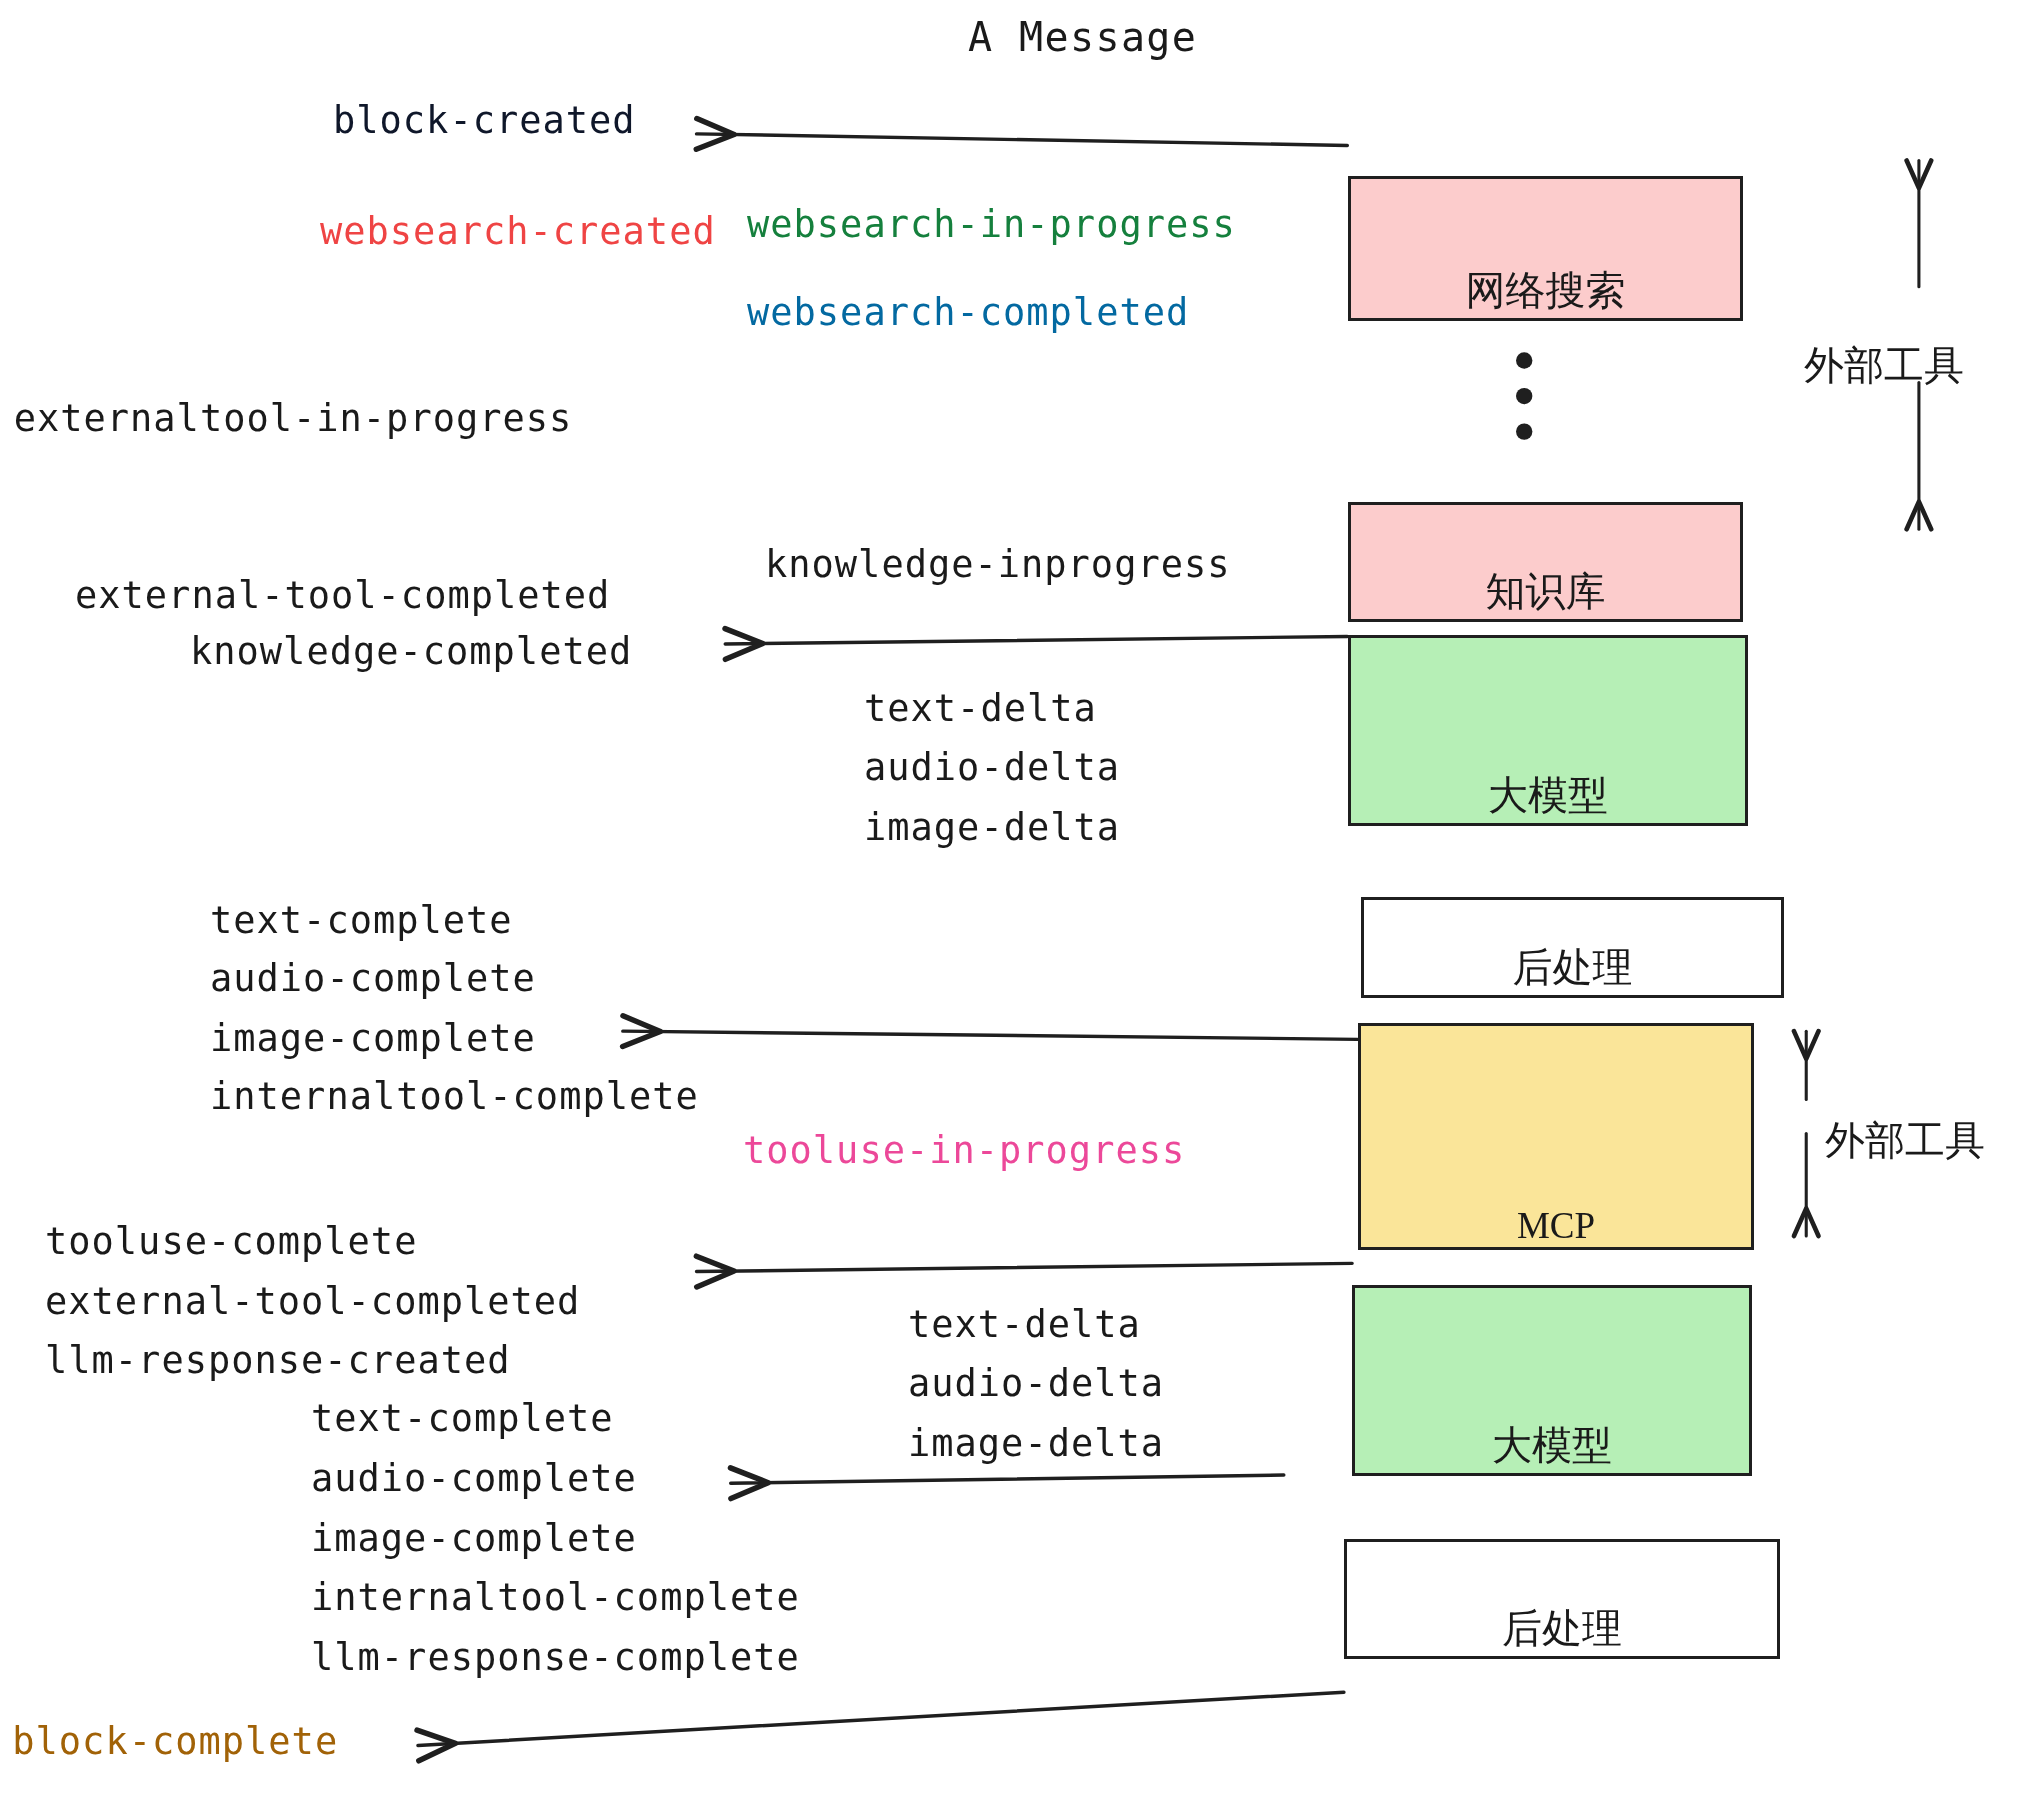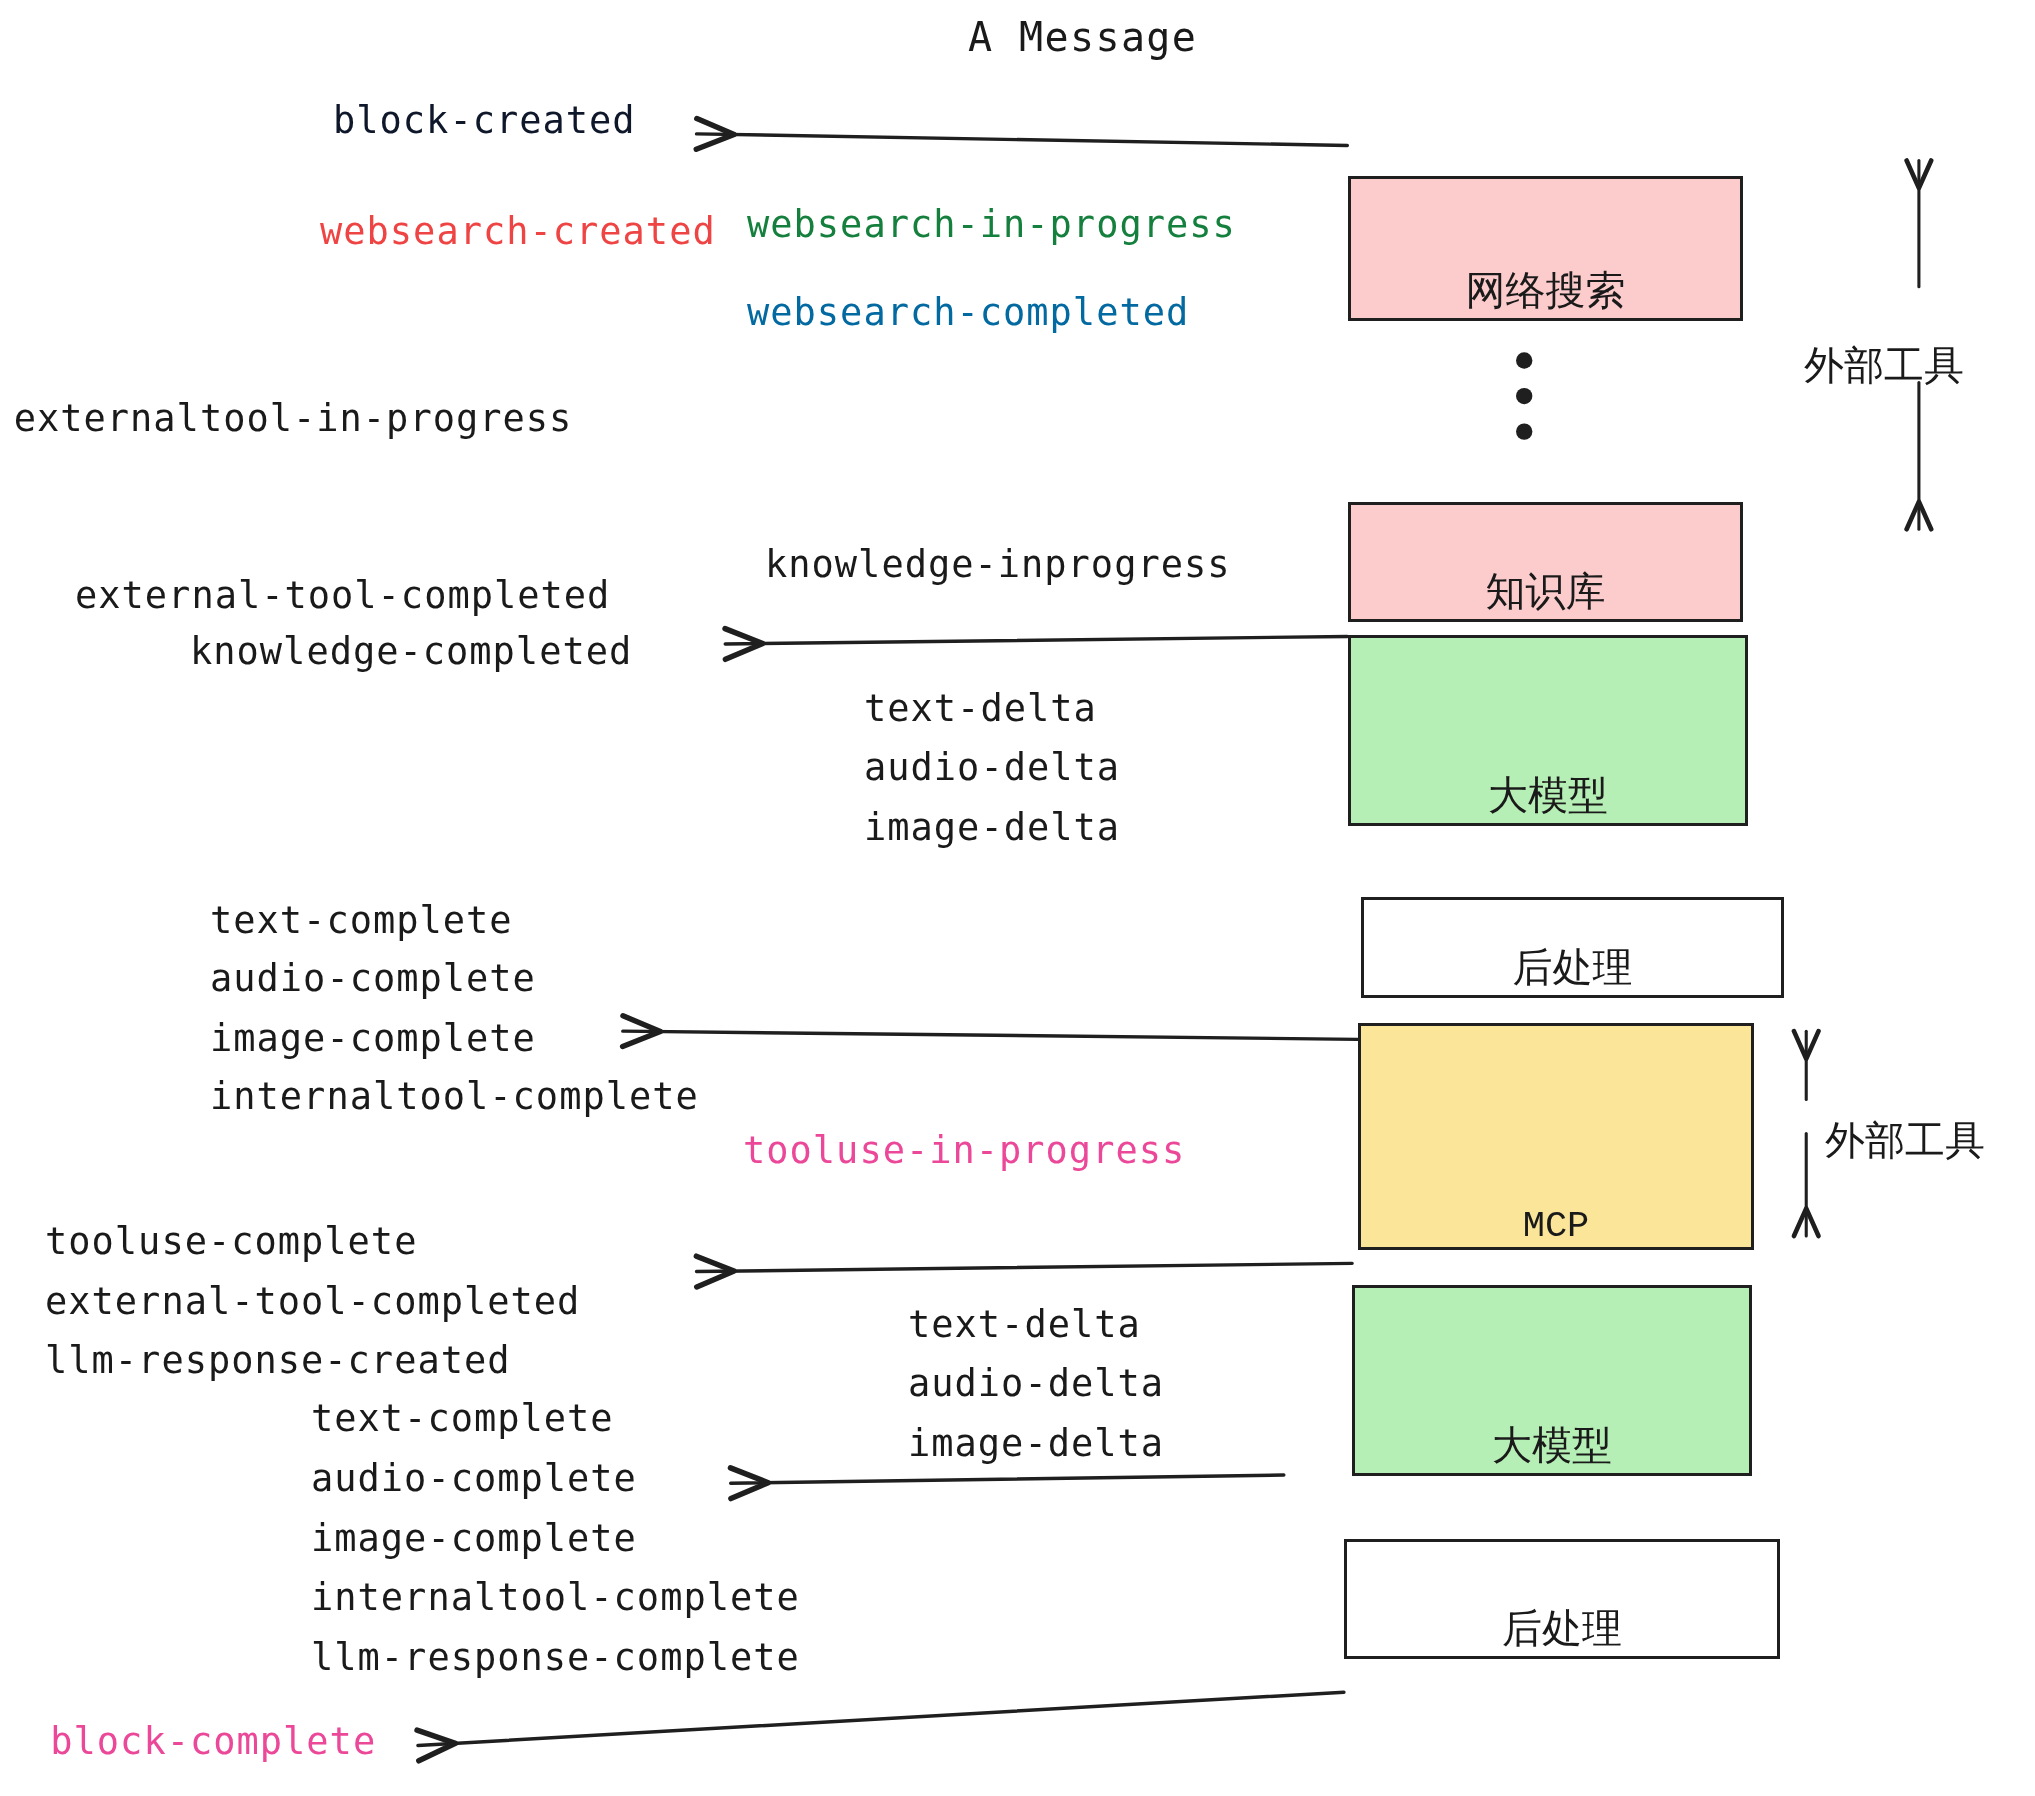--- a/index.html
+++ b/index.html
@@ -41,21 +41,21 @@
   }
   .boxlabel {
     position: absolute;
     font-family: "DejaVu Sans", sans-serif;
     font-size: 40px;
     color: #1a1a1a;
     white-space: nowrap;
     text-align: center;
   }
   .boxlabel.mono {
-    font-family: Liberation Mono, monospace;
+    font-family: Liberation Serif, serif;
     font-size: 37px;
   }
   .grouplabel {
     position: absolute;
     font-family: "DejaVu Sans", sans-serif;
     font-size: 40px;
     color: #1a1a1a;
     white-space: nowrap;
   }
   .node-box {
@@ -148,21 +148,21 @@
       <div class="evt" style="left: 45px; top: 1283px; color: rgb(26, 26, 26);">external-tool-completed</div>
       <div class="evt" style="left: 45px; top: 1342px; color: rgb(26, 26, 26);">llm-response-created</div>
       <div class="evt" style="left: 908px; top: 1306px; color: rgb(26, 26, 26);">text-delta</div>
       <div class="evt" style="left: 908px; top: 1365px; color: rgb(26, 26, 26);">audio-delta</div>
       <div class="evt" style="left: 908px; top: 1425px; color: rgb(26, 26, 26);">image-delta</div>
       <div class="evt" style="left: 311px; top: 1400px; color: rgb(26, 26, 26);">text-complete</div>
       <div class="evt" style="left: 311px; top: 1460px; color: rgb(26, 26, 26);">audio-complete</div>
       <div class="evt" style="left: 311px; top: 1520px; color: rgb(26, 26, 26);">image-complete</div>
       <div class="evt" style="left: 311px; top: 1579px; color: rgb(26, 26, 26);">internaltool-complete</div>
       <div class="evt" style="left: 311px; top: 1639px; color: rgb(26, 26, 26);">llm-response-complete</div>
-      <div class="evt" style="left: 12.3px; top: 1723px; color: #ec4899; margin-left: 38px;">block-complete</div>
+      <div class="evt" style="left: 12.3px; top: 1723px; color: #a16207;">block-complete</div>
     </div>
   <div id="grouplabels-layer">
       <div class="grouplabel" style="left: 1804px; top: 338px; color: rgb(26, 26, 26);">外部工具</div>
       <div class="grouplabel" style="left: 1825px; top: 1113px; color: rgb(26, 26, 26);">外部工具</div>
     </div>
 
 </div>
 
 
 </body></html>

